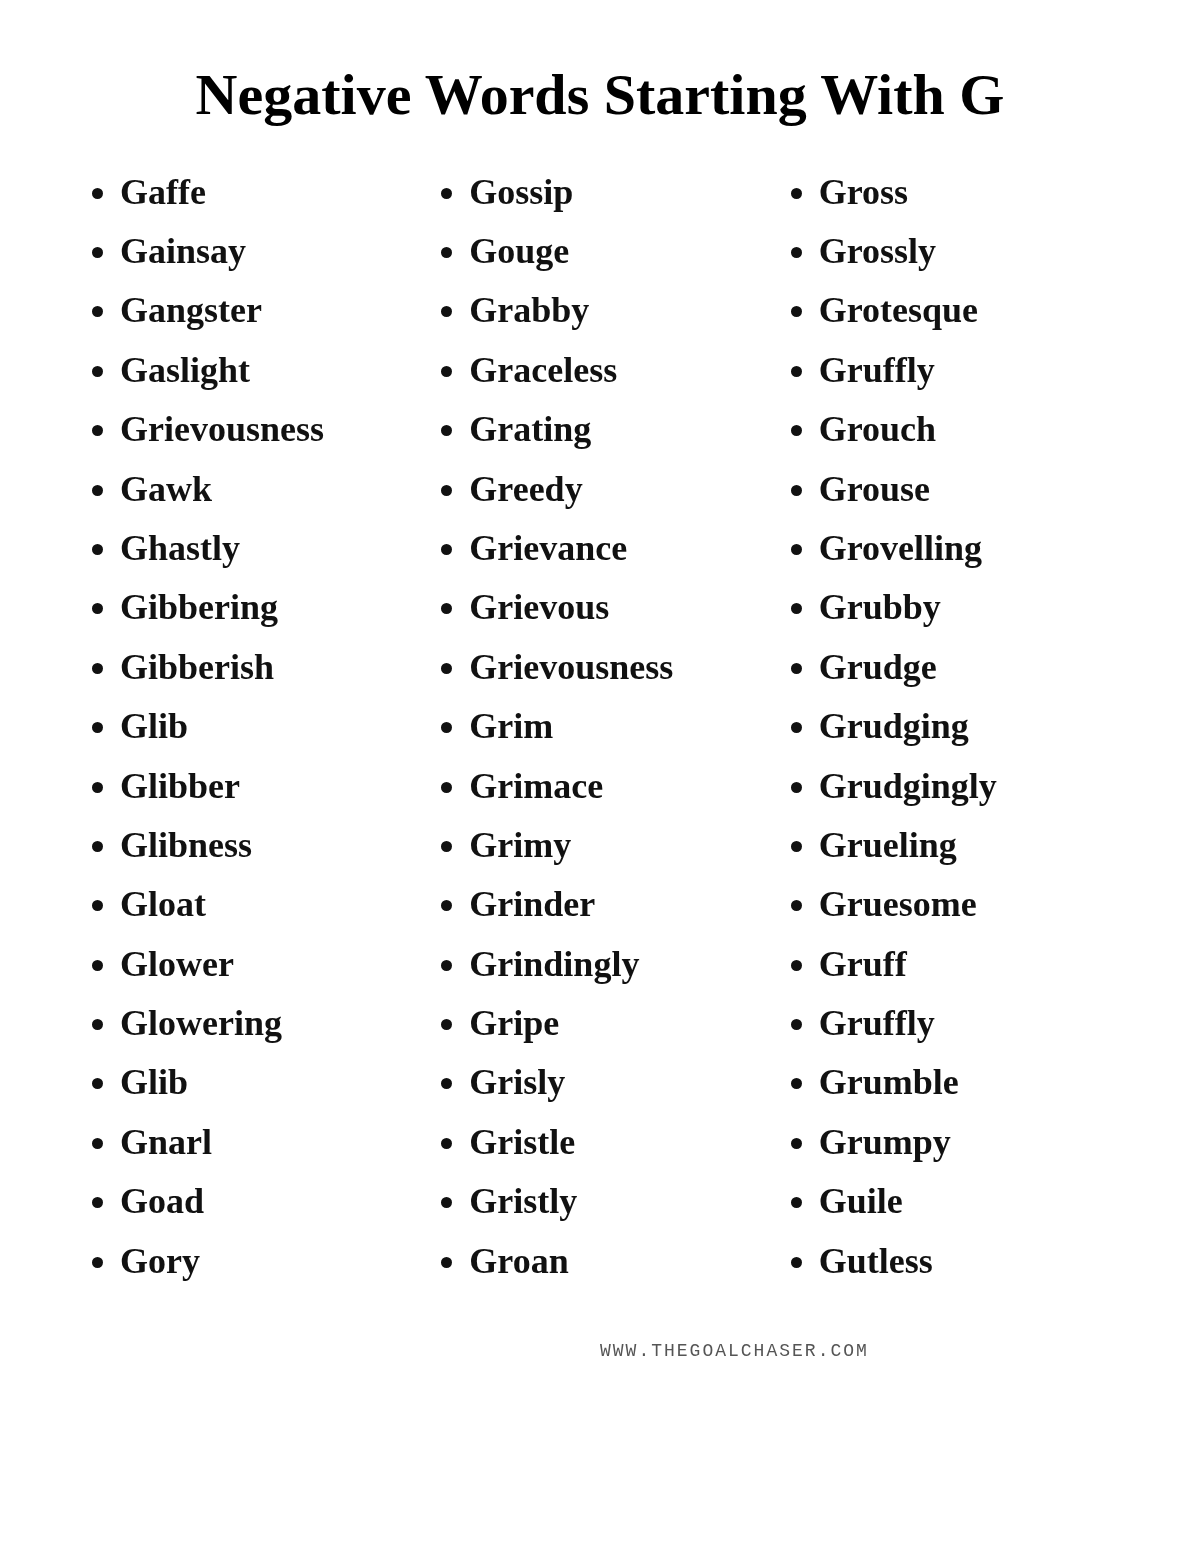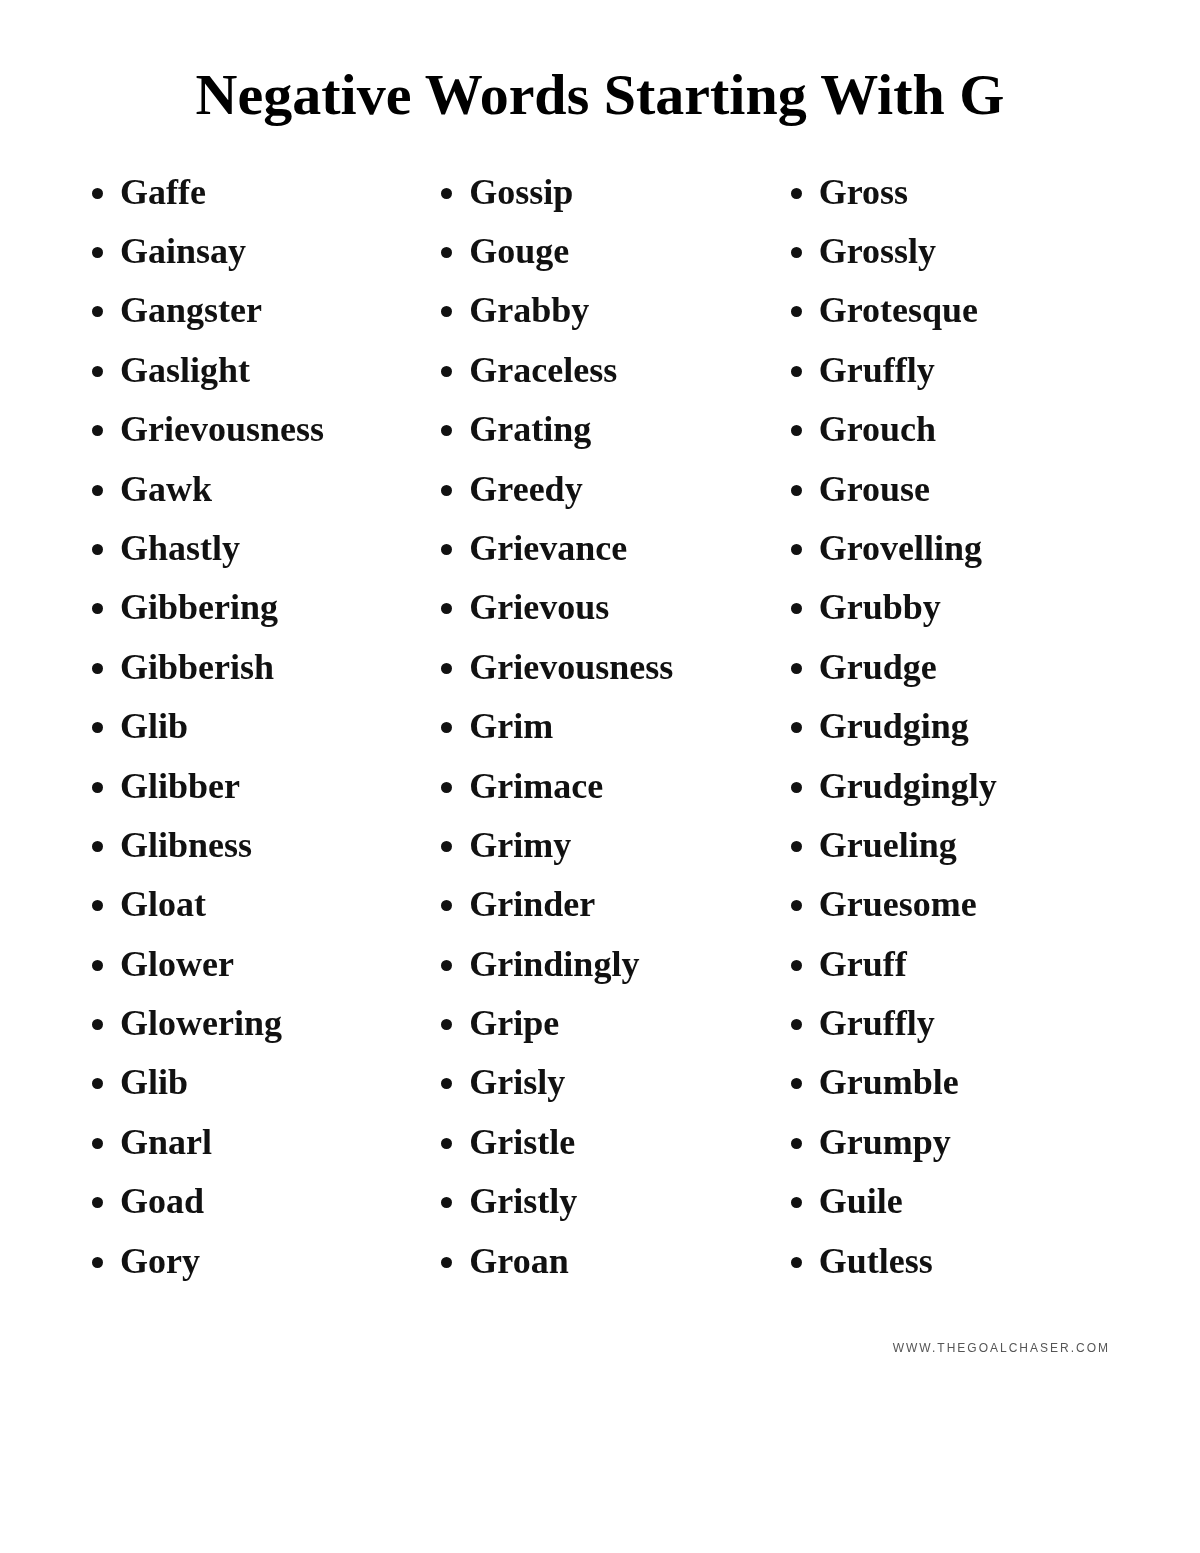--- a/index.html
+++ b/index.html
@@ -49,26 +49,26 @@
 
     .footer {
       margin-top: 50px;
       display: flex;
       justify-content: space-between;
       align-items: center;
       padding: 0 10px;
     }
 
     .footer-website {
-      font-size: 12px;
+      font-size: 18px;
       letter-spacing: 2px;
       color: #555555;
-      font-family: Liberation Sans, sans-serif;
+      font-family: Liberation Mono, monospace;
       font-weight: normal;
-      text-align: right;
+      text-align: left;
       flex: 1;
     }
 
     .footer-more {
       font-size: 36px;
       font-weight: 700;
       color: #111111;
       font-family: Georgia, 'Times New Roman', serif;
       text-align: right;
     }

